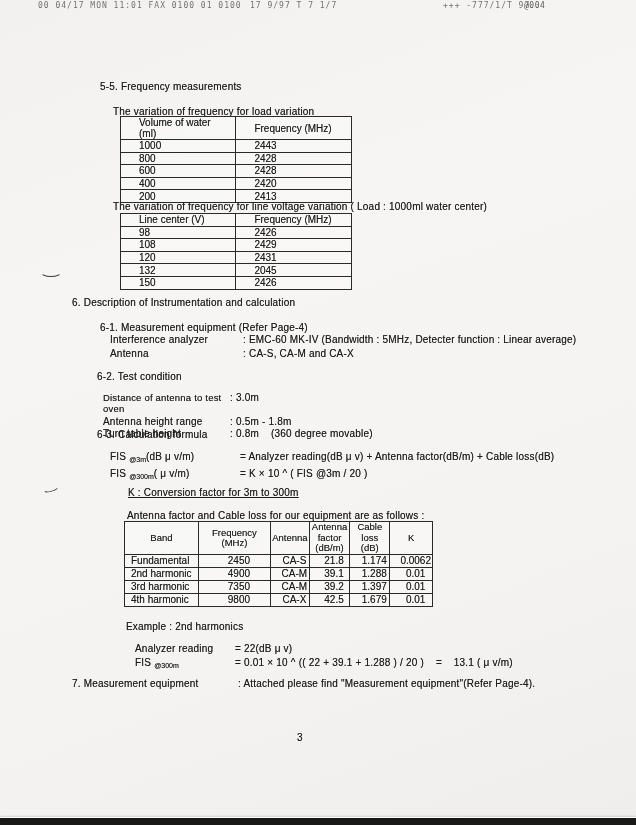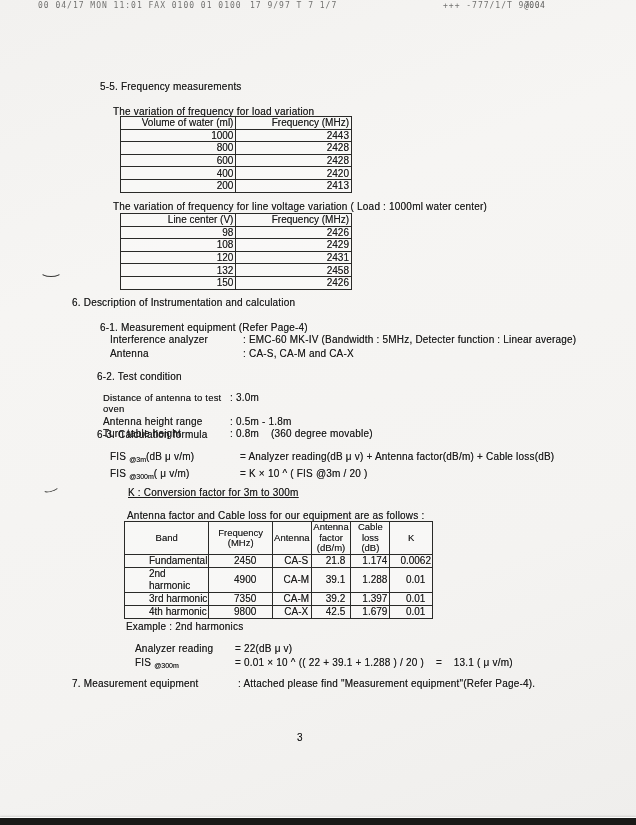--- a/index.html
+++ b/index.html
@@ -23,34 +23,34 @@
   .fh-right { left:443px; }
   .fh-stamp { left:524px; color:#3c3c3a; letter-spacing:0.5px; }
 
   .t10 { font-size:10px; line-height:12px; }
 
   
   table { border-collapse:collapse; background:rgba(255,255,255,0.35); }
   .dtable { width:232px; }
   .dtable th, .dtable td {
     border:1px solid #2a2a28; font-size:10px; font-weight:normal;
-    text-align:right; height:12.6px; padding:0 2px; line-height:11px;
+    text-align:left; height:12.6px; padding:0 18px; line-height:11px;
     text-shadow:0 0 0.6px rgba(30,30,30,0.6);
   }
   .dtable th { border-bottom:1.5px solid #2a2a28; }
   .dtable col.c1 { width:116px; } .dtable col.c2 { width:116px; }
 
   .atable { width:309px; }
   .atable th, .atable td {
     border:1px solid #2a2a28; font-weight:normal; text-align:center;
     padding:0 1px; text-shadow:0 0 0.6px rgba(30,30,30,0.6);
   }
   .atable th { font-size:9.5px; line-height:10.5px; white-space:pre-line; height:33px; }
   .atable td { font-size:10px; height:13px; line-height:12px;padding-left:10px; }
-  .atable td:first-child { text-align:left; padding-left:24px; }
+  .atable td:first-child { text-align:left; padding-left:6px; }
   .atable col.a1{width:76px;} .atable col.a2{width:79px;} .atable col.a3{width:39px;}
   .atable col.a4{width:41px;} .atable col.a5{width:41px;} .atable col.a6{width:33px;}
 
   
   .kv { display:flex; }
   .kv .k { flex:none; }
   .kv .v { white-space:nowrap; }
   .w61 .k { width:133px; }
   .w62 .k { width:127px; font-size:9.5px; }
   .w62 .v { font-size:10px; }
@@ -139,21 +139,21 @@
         <tr>
           <td>108</td>
           <td>2429</td>
         </tr>
         <tr>
           <td>120</td>
           <td>2431</td>
         </tr>
         <tr>
           <td>132</td>
-          <td>2458</td>
+          <td>2045</td>
         </tr>
         <tr>
           <td>150</td>
           <td>2426</td>
         </tr>
       </tbody>
   </table>
 
   <div class="pen-arc" style="top:266px;left:40px;"></div>
   <div class="pen-arc m2" style="top:484px;left:42px;"></div>

